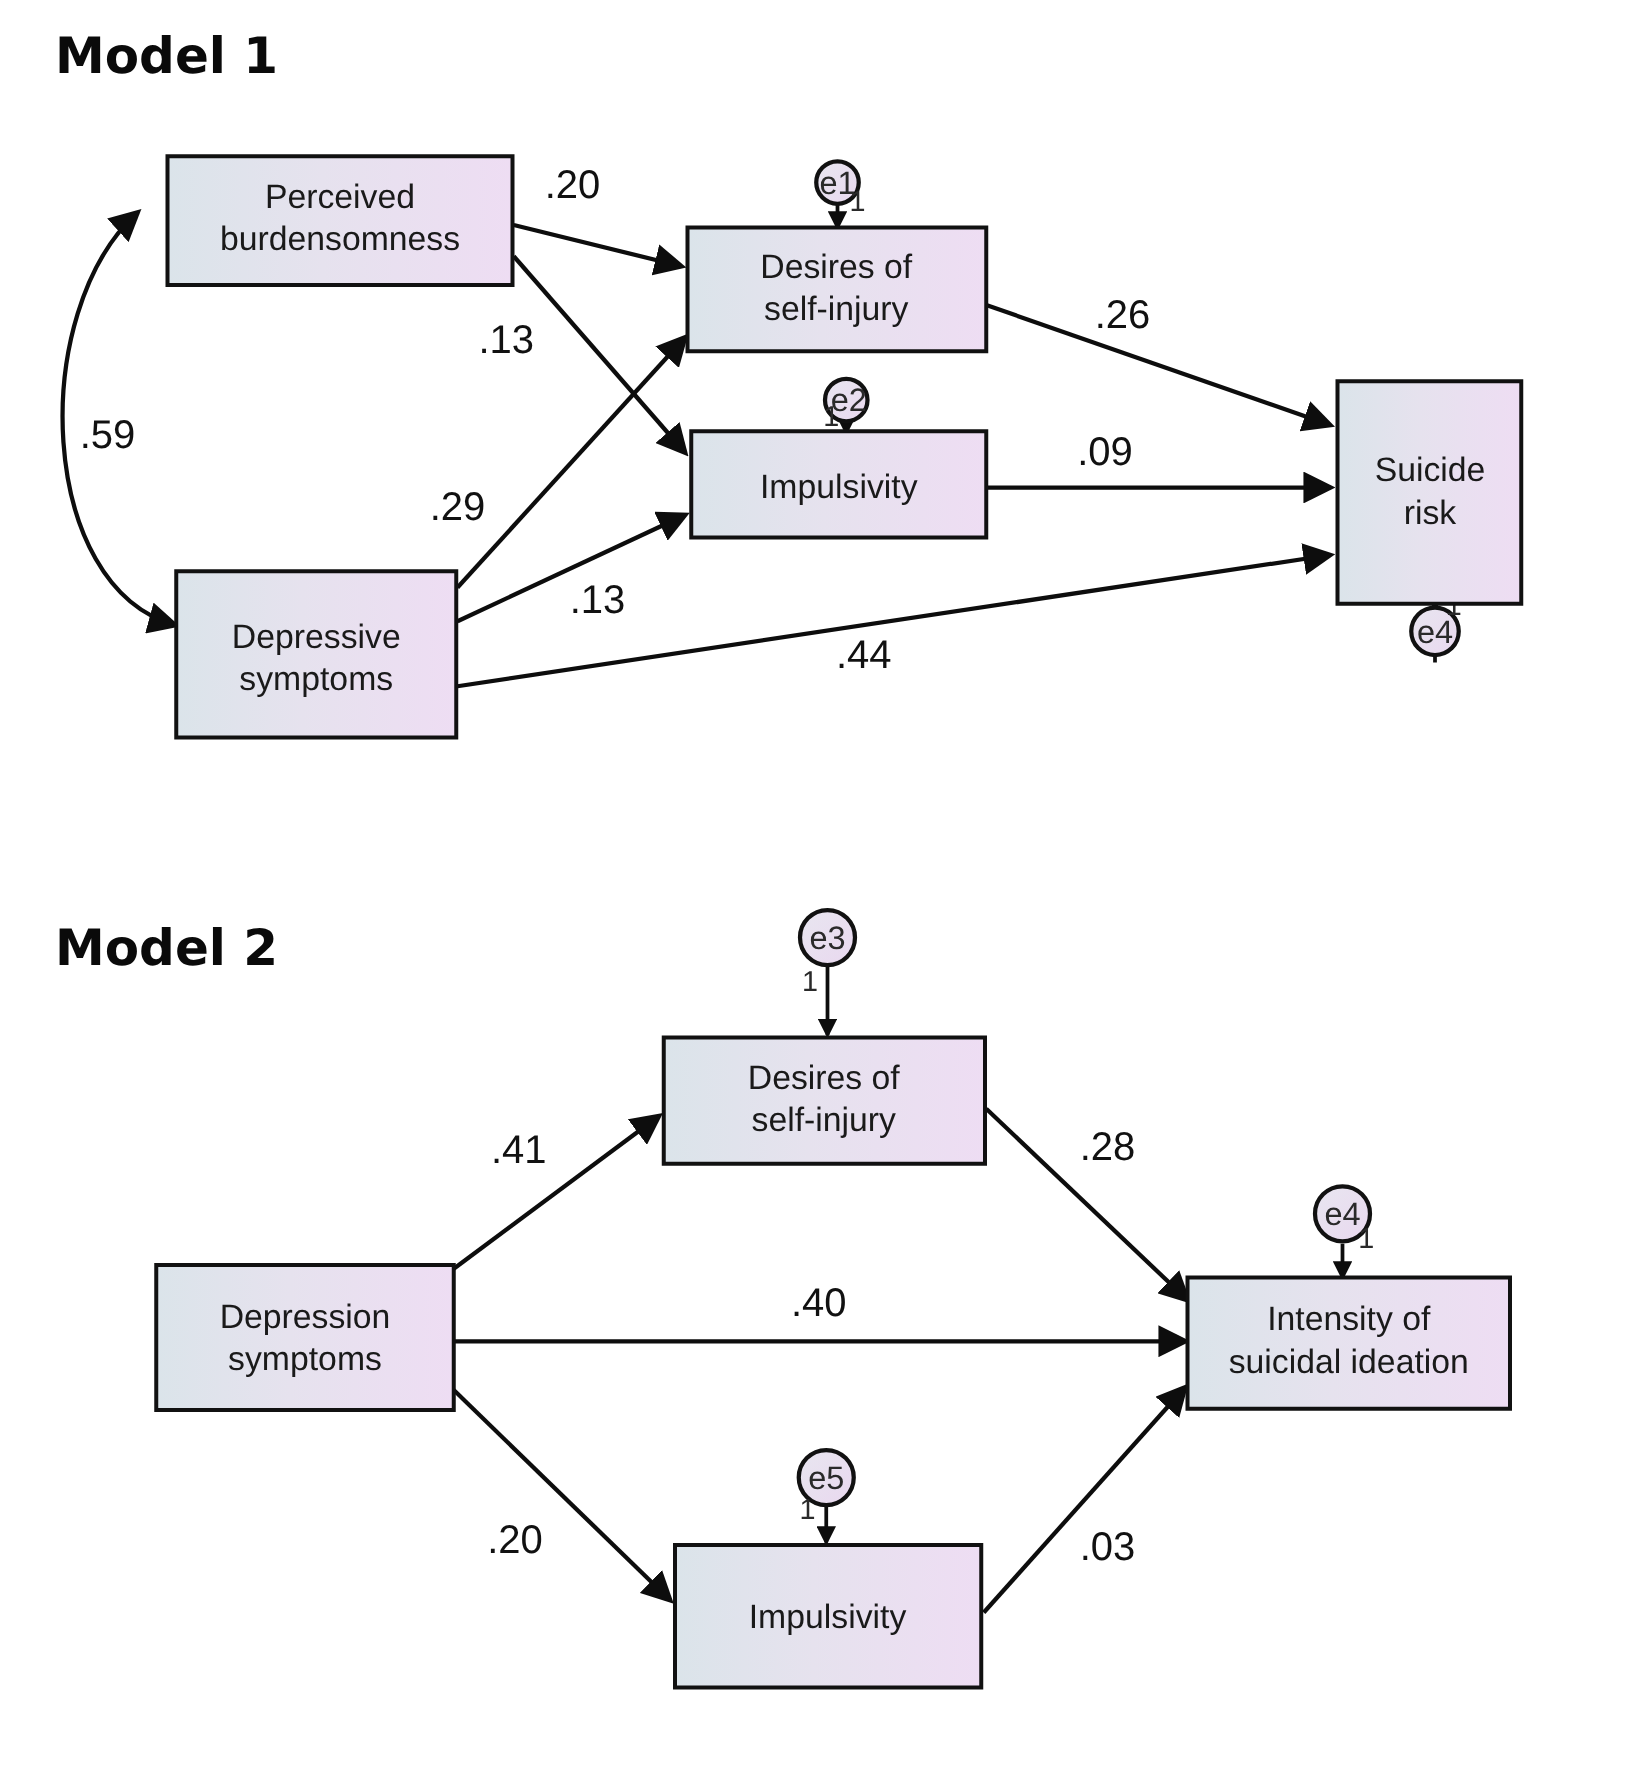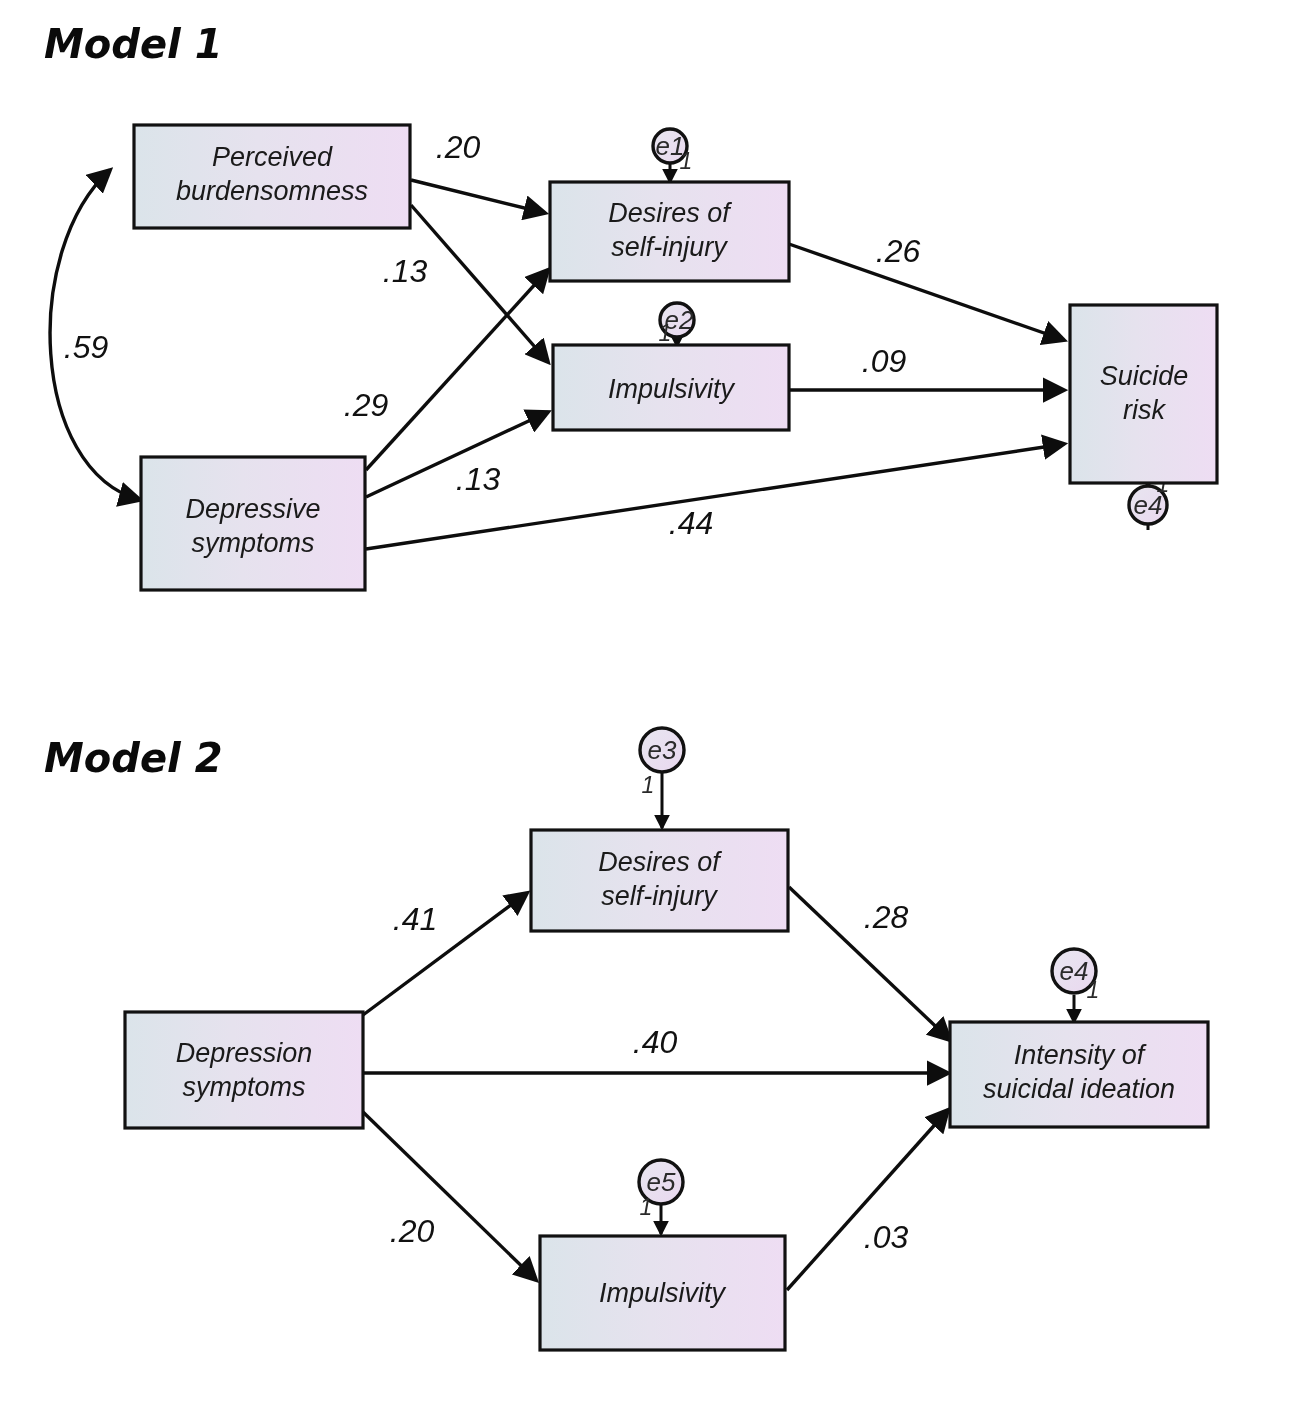--- a/index.html
+++ b/index.html
@@ -12,21 +12,20 @@
     height: 1413px;
     font-family: "Liberation Sans", sans-serif;
     position: relative;
     overflow: hidden;
   }
   .canvas {
     position: absolute;
     left: 0; top: 0;
     width: 1305px;
     height: 1413px;
-    font-style: italic;
   }
   svg.diagram {
     position: absolute;
     left: 0; top: 0;
     width: 1305px;
     height: 1413px;
   }
   .model-title {
     font-family: "DejaVu Sans", sans-serif;
     font-weight: bold;

